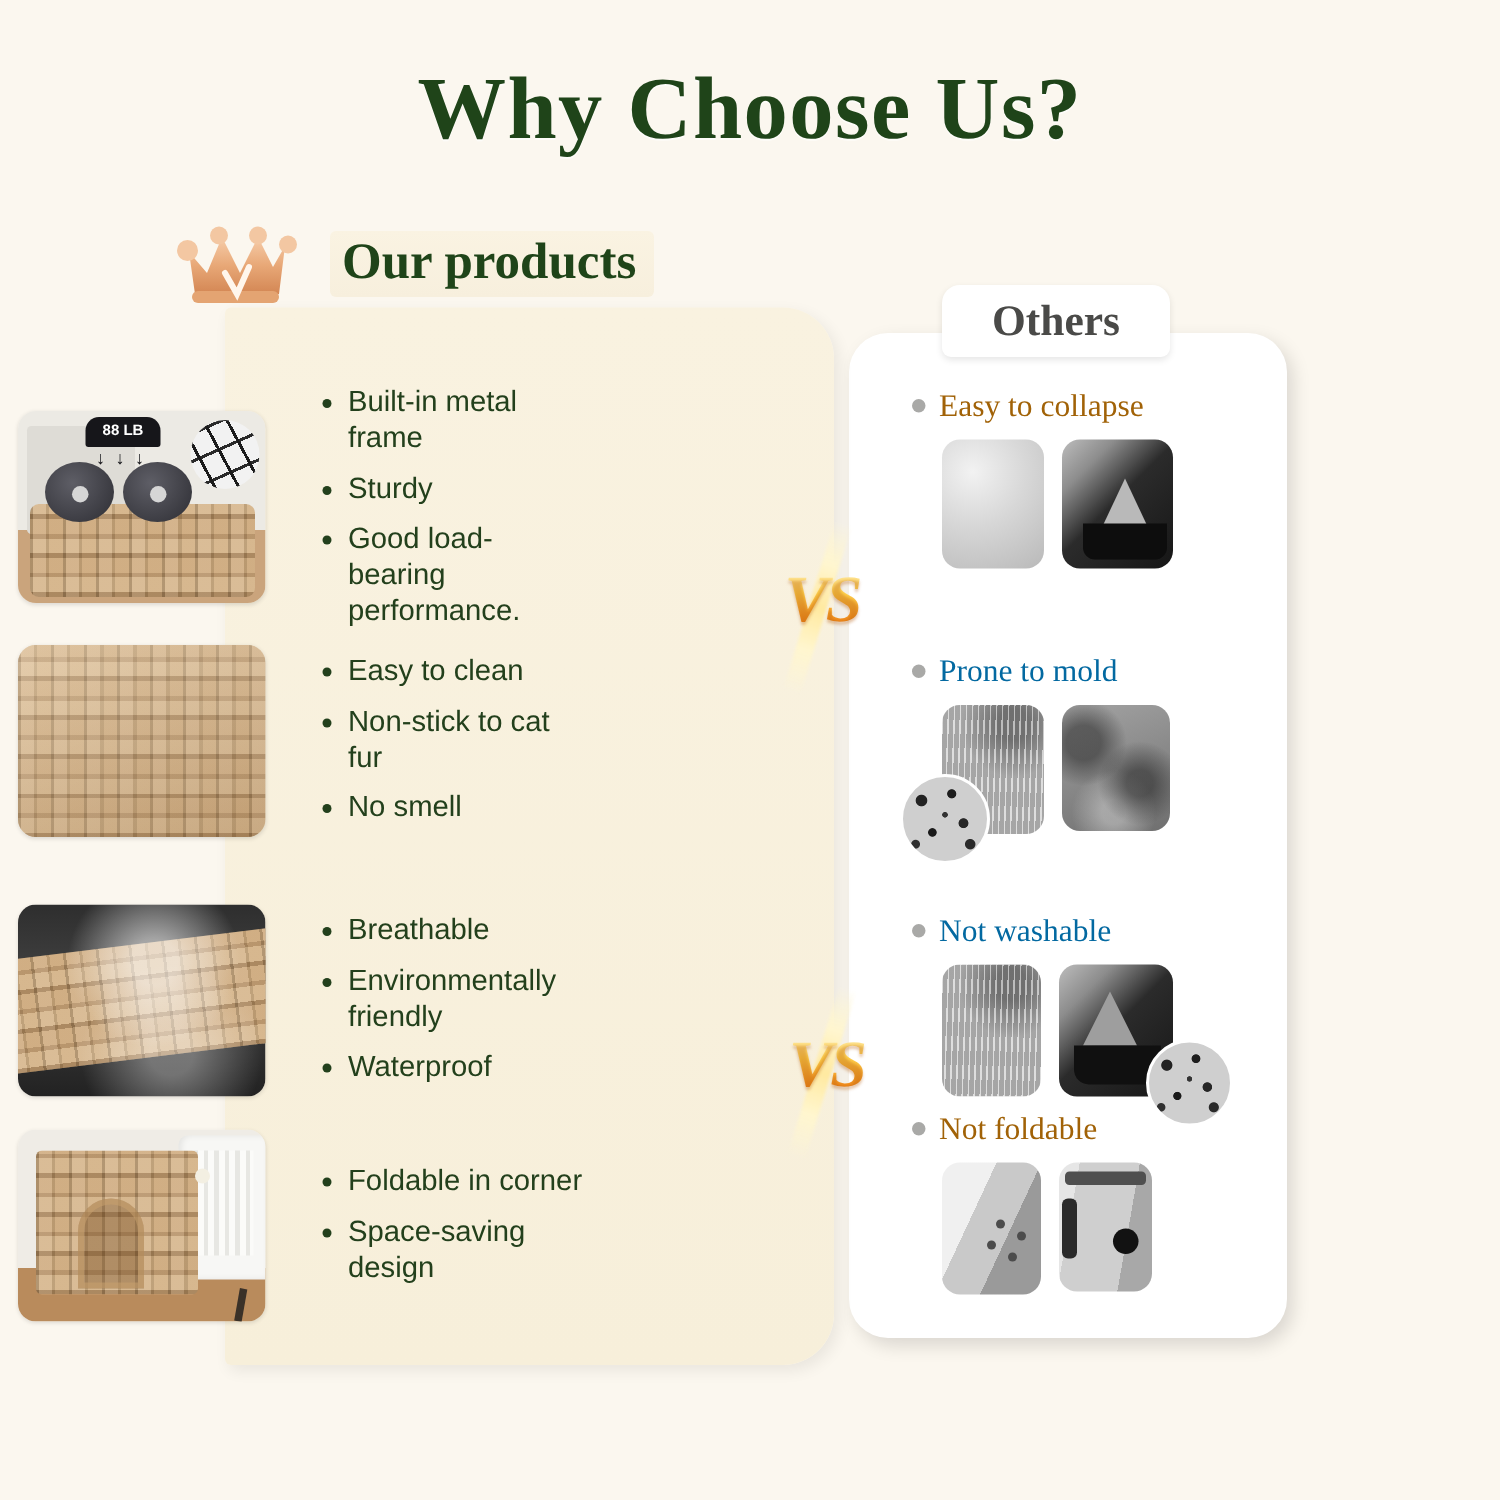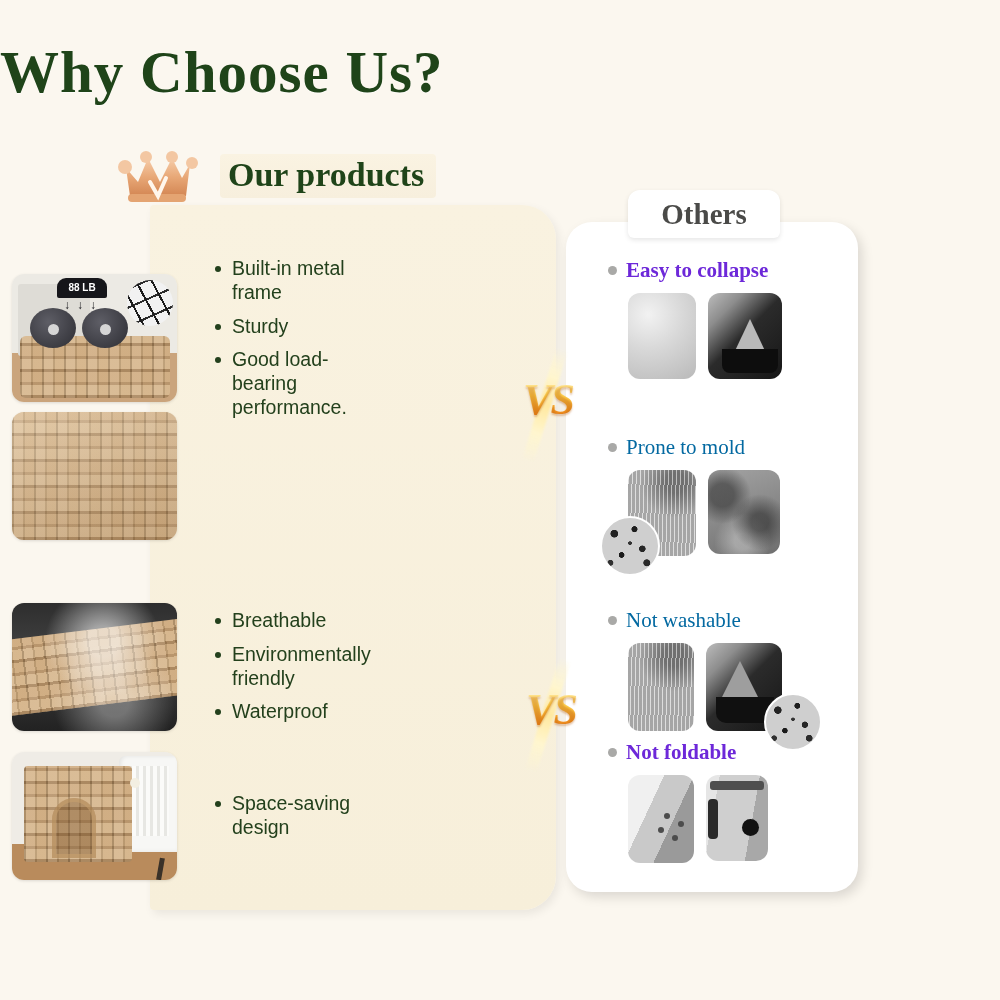--- a/index.html
+++ b/index.html
@@ -14,21 +14,21 @@
     overflow: hidden;
     position: relative;
   }
 
   
   .page-title {
     position: absolute;
     top: 38px;
     left: 0;
     width: 1000px;
-    text-align: left;
+    text-align: center;
     font-family: "Liberation Serif", serif;
     font-weight: bold;
     font-size: 59px;
     letter-spacing: 1px;
     color: #1f4419;
     text-shadow: 0 1px 0 rgba(255,255,255,.6);
   }
 
   
   .crown-icon {
@@ -139,21 +139,21 @@
 
   
   .orow { position: absolute; left: 566px; width: 292px; }
   .ohead {
     position: relative;
     padding-left: 60px;
     font-family: "Liberation Serif", serif;
     font-size: 21px;
     color: #0369a1;
   }
-  .ohead.bold { font-weight: bold; color: #6d28d9; }
+  .ohead.bold { font-weight: normal; color: #a16207; }
   .ohead::before {
     content: "";
     position: absolute;
     left: 42px;
     top: 8px;
     width: 9px;
     height: 9px;
     border-radius: 50%;
     background: #a9a9a7;
   }
@@ -318,20 +318,25 @@
     <li>Sturdy</li>
     <li>Good load-bearing performance.</li>
   </ul>
 </div>
 
 <div class="prow" style="top:412px;">
   <div class="pthumb">
     <div class="pic weave" style="background-size:auto, auto;"></div>
     <div class="pic" style="background:linear-gradient(160deg,rgba(255,245,225,.30),rgba(120,80,35,.18));"></div>
   </div>
+  <ul class="plist">
+    <li>Easy to clean</li>
+    <li>Non-stick to cat fur</li>
+    <li>No smell</li>
+  </ul>
 </div>
 
 <div class="prow" style="top:585px;">
   <div class="pthumb">
     <div class="pic smoke-bg"></div>
     <div style="position:absolute;left:-10px;top:26px;width:190px;height:76px;transform:rotate(-7deg);" class="weave"></div>
     <div class="pic" style="background:radial-gradient(ellipse at 55% 30%, rgba(255,255,255,.55) 0 12%, rgba(255,255,255,0) 45%),
                                radial-gradient(ellipse at 62% 78%, rgba(255,255,255,.35) 0 10%, rgba(255,255,255,0) 42%);"></div>
   </div>
   <ul class="plist">
@@ -345,20 +350,21 @@
   <div class="pthumb">
     <div class="pic" style="background:linear-gradient(180deg,#efece6 0 72%, #b98b5c 72% 100%);"></div>
     <div style="position:absolute;right:0;top:4px;width:58px;height:96px;background:#f7f7f5;border-radius:6px 0 0 0;box-shadow:inset 2px 0 4px rgba(0,0,0,.08);"></div>
     <div style="position:absolute;right:8px;top:14px;width:40px;height:70px;background:repeating-linear-gradient(90deg,#e7e7e3 0 3px,#fbfbf9 3px 7px);"></div>
     <div style="position:absolute;left:12px;top:14px;width:108px;height:96px;border-radius:4px;" class="weave"></div>
     <div style="position:absolute;left:40px;top:46px;width:44px;height:60px;border-radius:22px 22px 0 0;background:rgba(110,70,30,.35);box-shadow:inset 0 0 0 4px rgba(200,160,110,.55);"></div>
     <div style="position:absolute;left:118px;top:26px;width:10px;height:10px;border-radius:50%;background:#f3efe2;"></div>
     <div style="position:absolute;right:14px;bottom:0;width:5px;height:22px;background:#3a3128;transform:rotate(10deg);"></div>
   </div>
   <ul class="plist">
+    <li>Foldable in corner</li>
     <li>Space-saving design</li>
   </ul>
 </div>
 
 <div class="orow" style="top:258px;">
   <div class="ohead bold">Easy to collapse</div>
   <div class="oimgs">
     <div class="othumb gray-soft" style="width:68px;height:86px;"></div>
     <div class="othumb gray-dark" style="width:74px;height:86px;">
       <div style="position:absolute;left:26px;top:26px;width:0;height:0;border-left:16px solid transparent;border-right:16px solid transparent;border-bottom:34px solid #b9b9b9;"></div>

